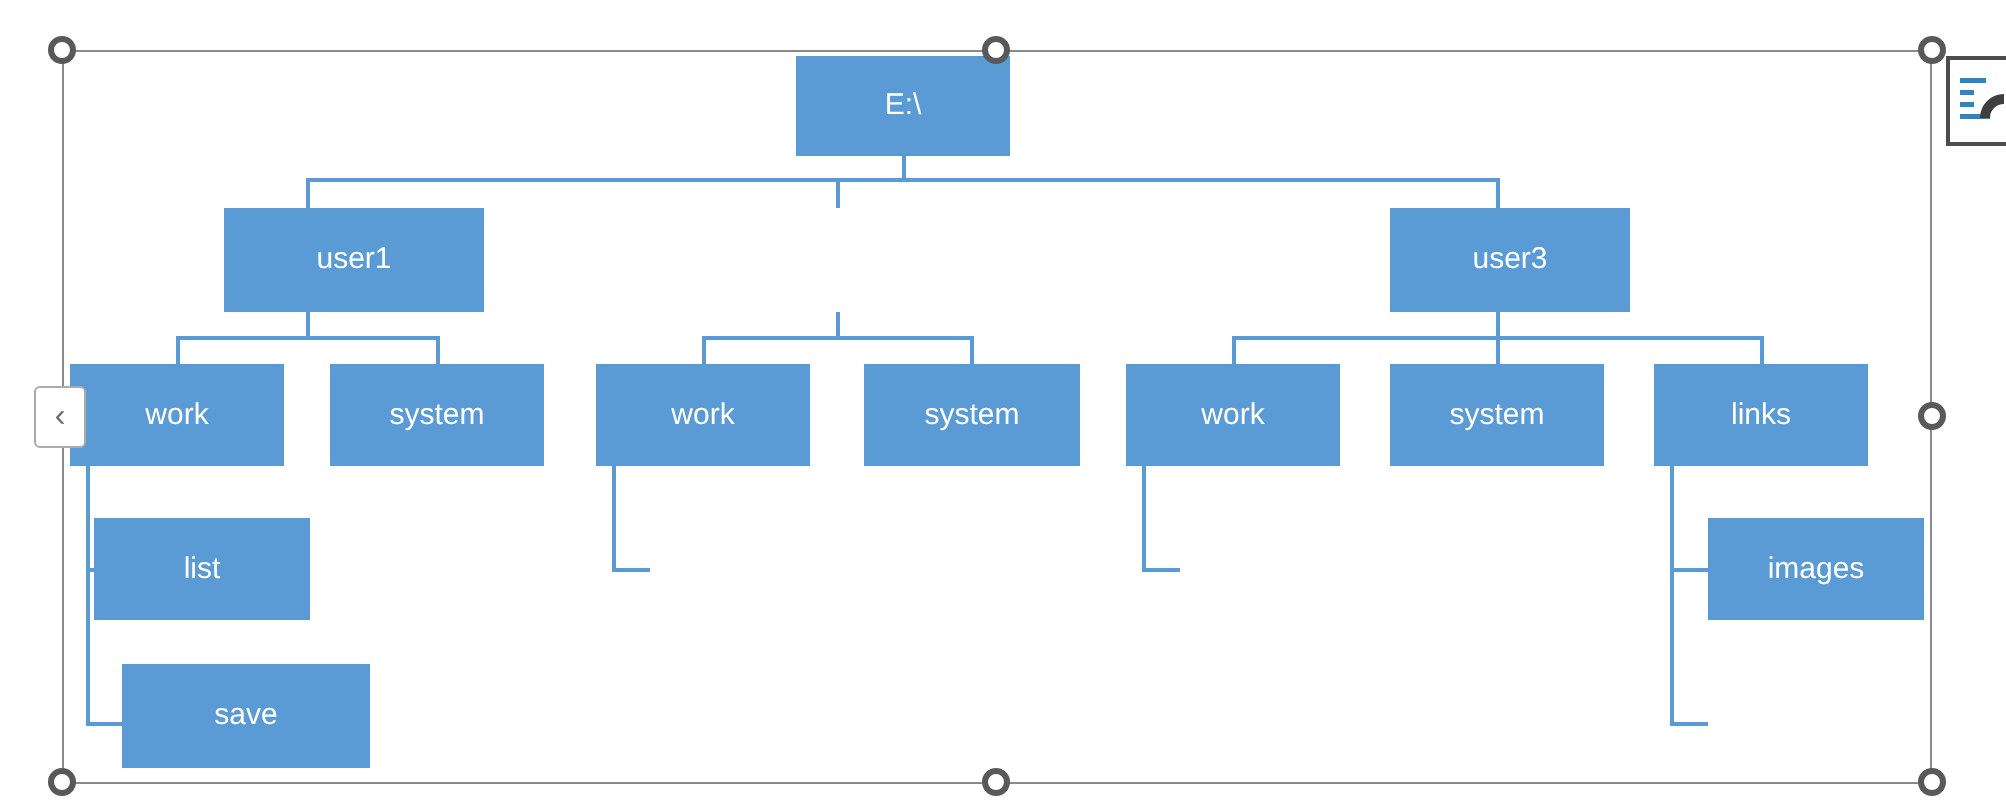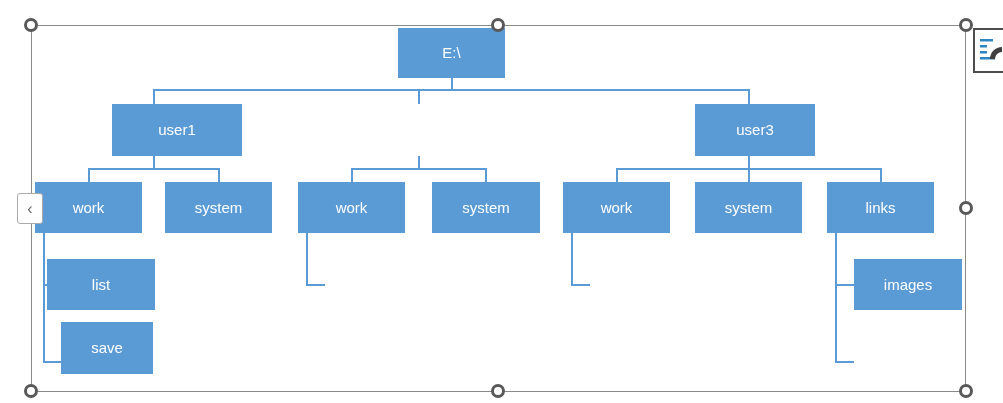--- a/index.html
+++ b/index.html
@@ -112,15 +112,15 @@
   <div class="node" style="left:695px;top:104px;width:120px;height:52px">user3</div>
   <div class="node" style="left:35px;top:182px;width:107px;height:51px">work</div>
   <div class="node" style="left:165px;top:182px;width:107px;height:51px">system</div>
   <div class="node" style="left:298px;top:182px;width:107px;height:51px">work</div>
   <div class="node" style="left:432px;top:182px;width:108px;height:51px">system</div>
   <div class="node" style="left:563px;top:182px;width:107px;height:51px">work</div>
   <div class="node" style="left:695px;top:182px;width:107px;height:51px">system</div>
   <div class="node" style="left:827px;top:182px;width:107px;height:51px">links</div>
   <div class="node" style="left:47px;top:259px;width:108px;height:51px">list</div>
   <div class="node" style="left:854px;top:259px;width:108px;height:51px">images</div>
-  <div class="node" style="left:61px;top:322px;width:92px;height:52px">save</div>
+  <div class="node" style="left:61px;top:332px;width:124px;height:52px">save</div>
 
 </div>
 
 </body></html>

